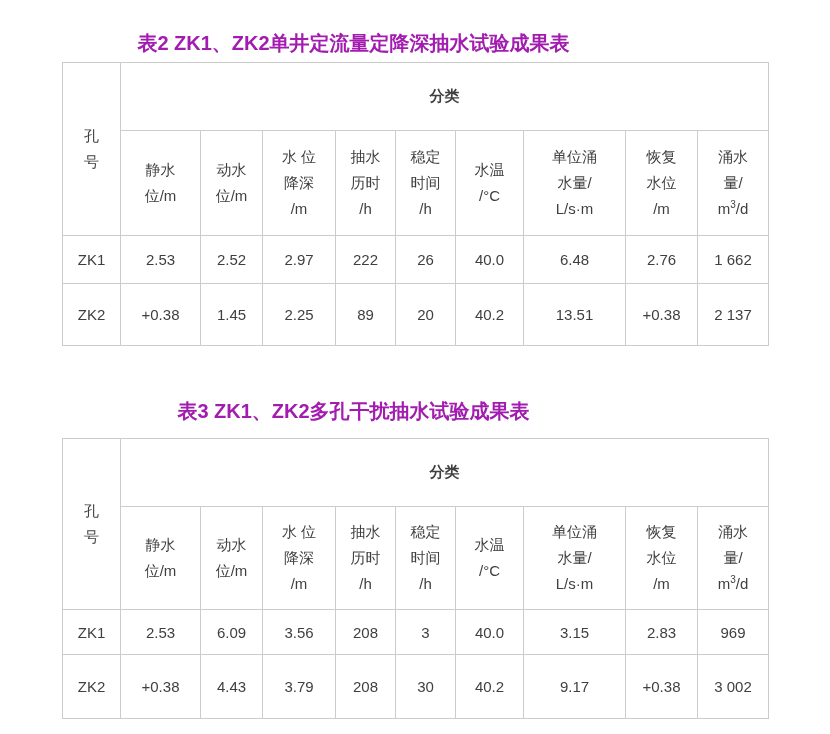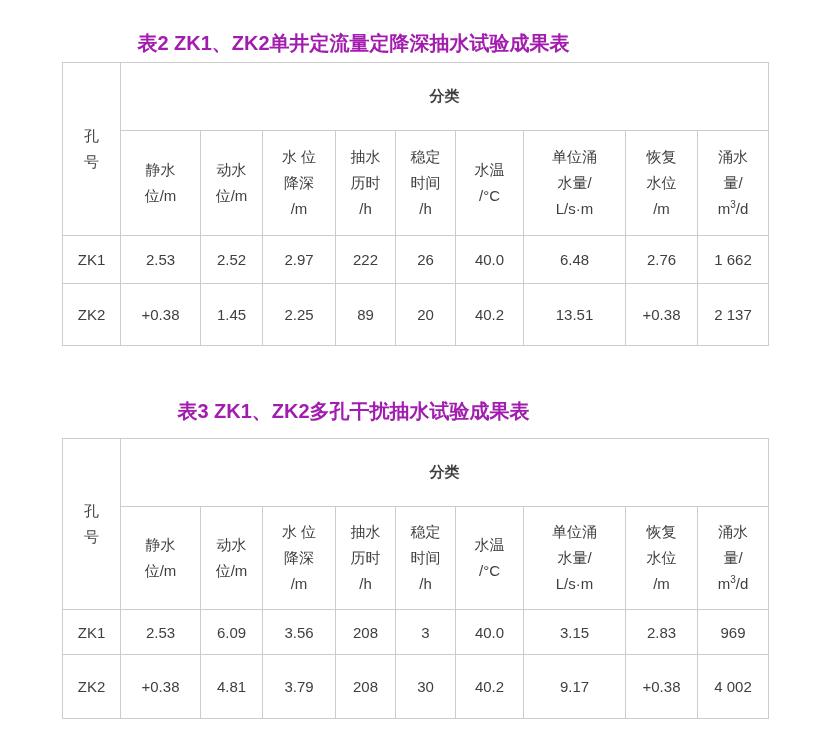--- a/index.html
+++ b/index.html
@@ -240,23 +240,23 @@
     <td>208</td>
     <td>3</td>
     <td>40.0</td>
     <td>3.15</td>
     <td>2.83</td>
     <td>969</td>
   </tr>
   <tr class="zk2-row">
     <td class="shift-down">ZK2</td>
     <td class="shift-up">+0.38</td>
-    <td class="shift-up">4.81</td>
+    <td class="shift-up">4.43</td>
     <td class="shift-up">3.79</td>
     <td class="shift-up">208</td>
     <td class="shift-up">30</td>
     <td class="shift-up">40.2</td>
     <td class="shift-up">9.17</td>
     <td class="shift-up">+0.38</td>
-    <td class="shift-up">4 002</td>
+    <td class="shift-up">3 002</td>
   </tr>
 </tbody>
   </table>
 
 </body></html>

